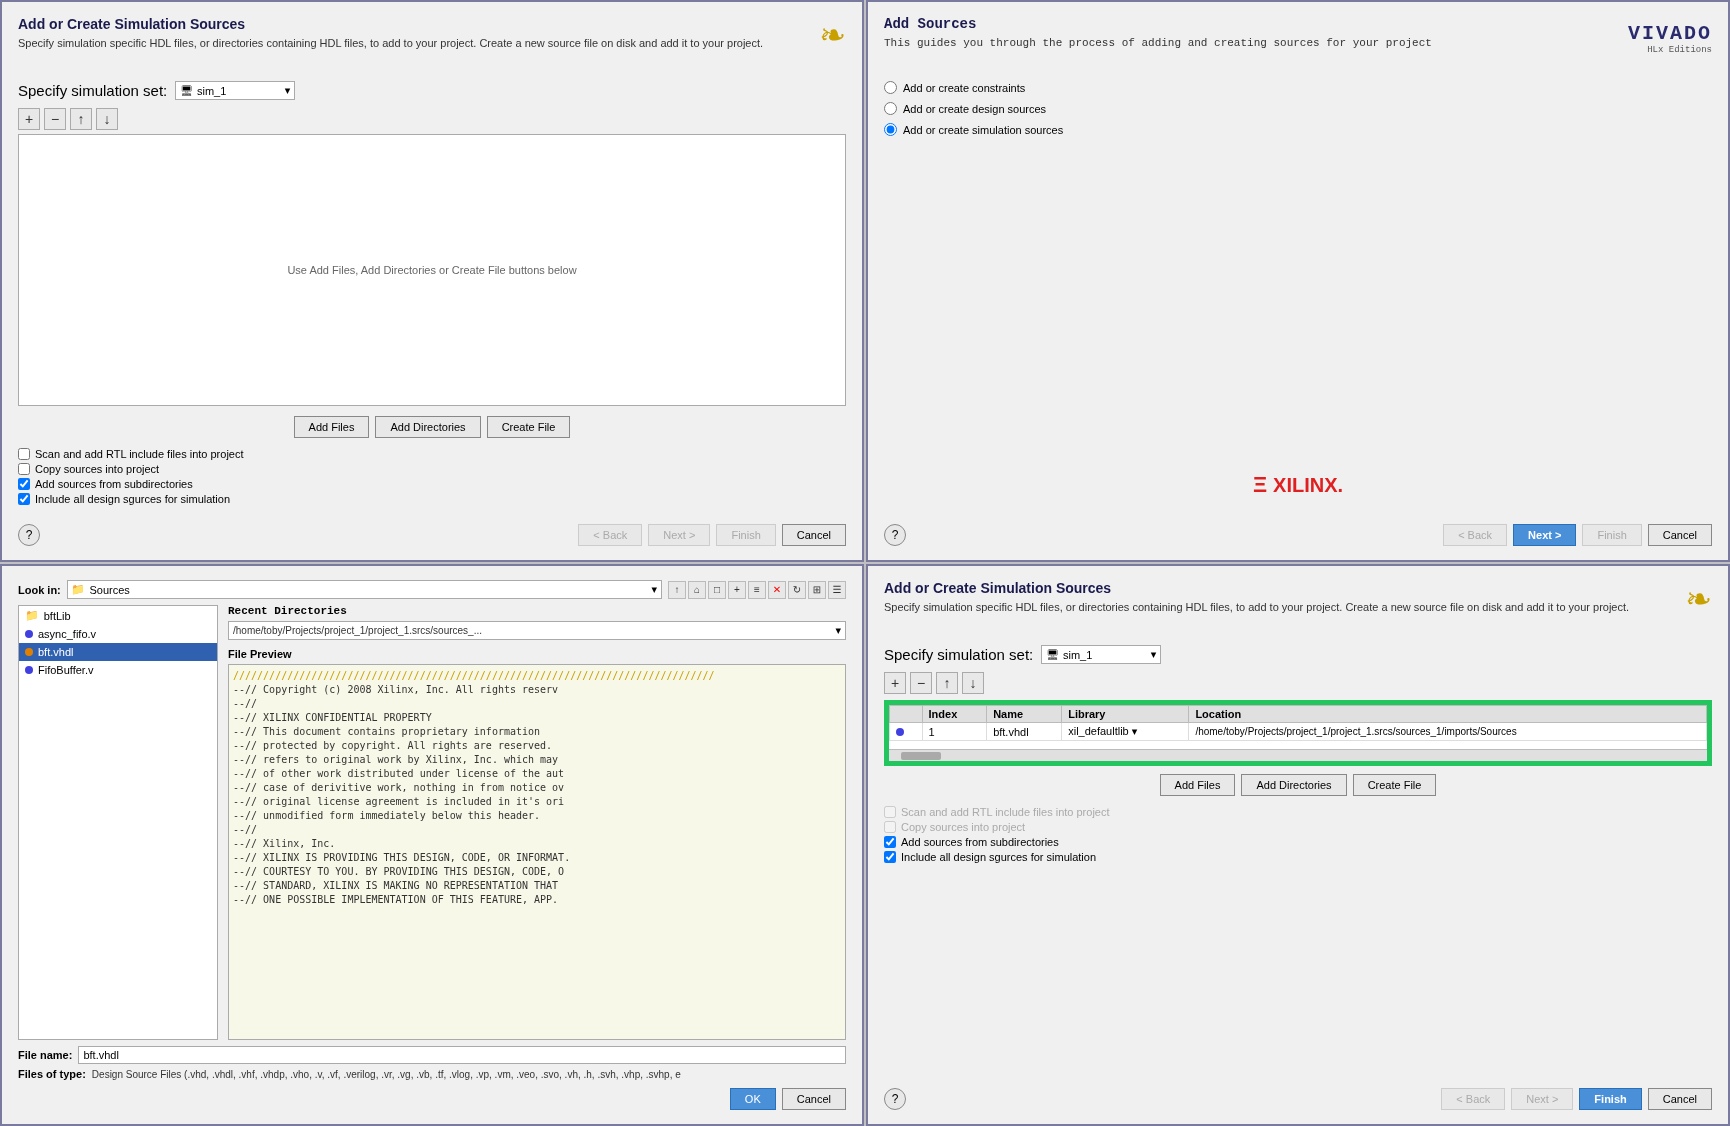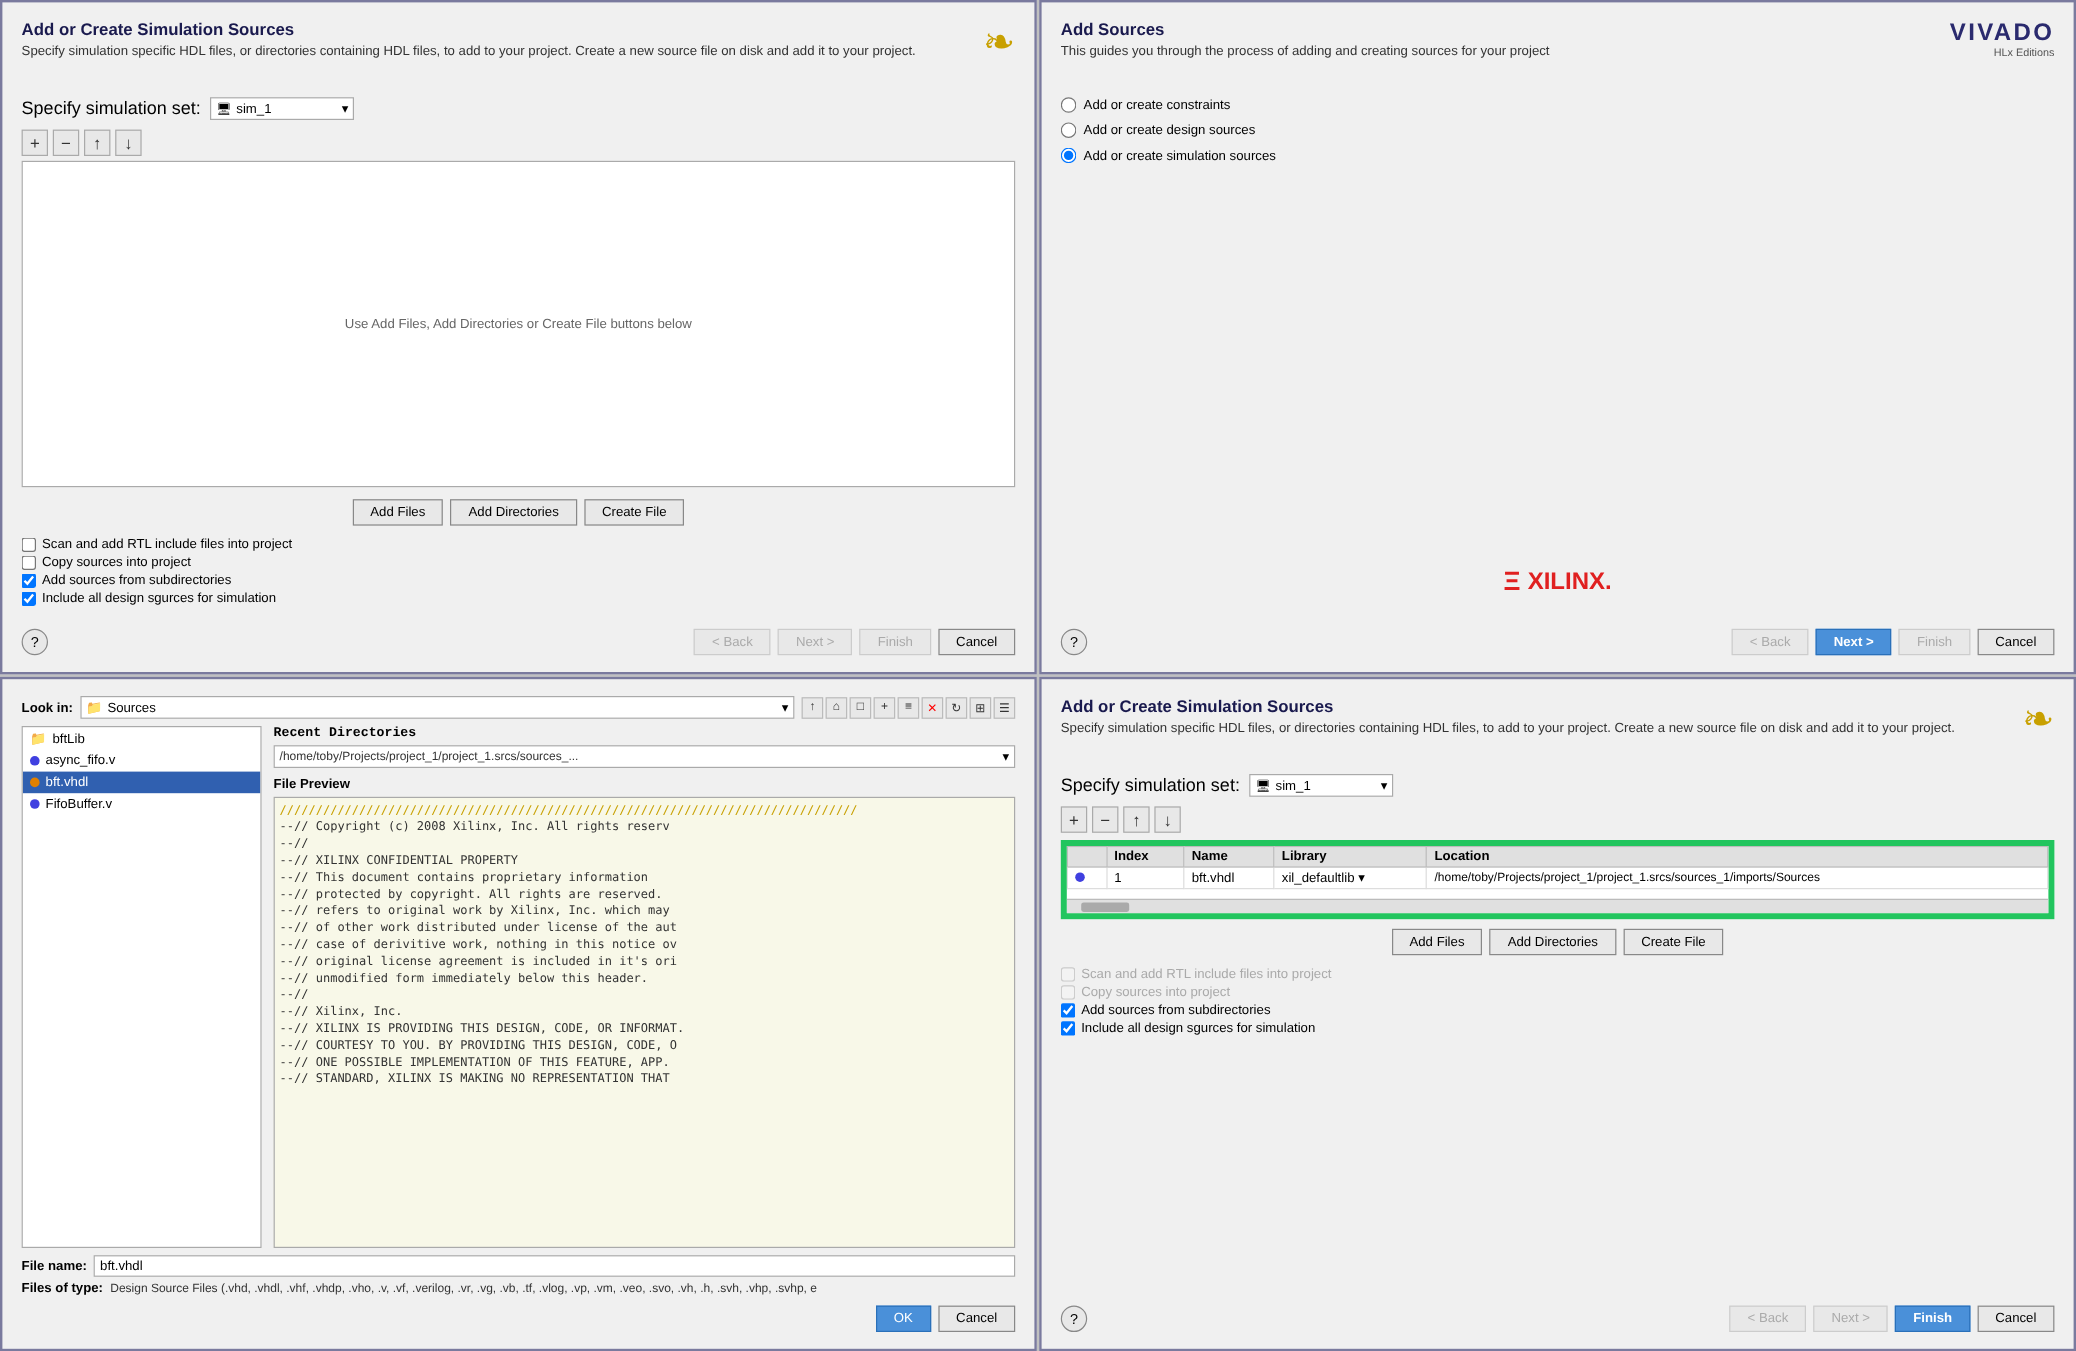--- a/index.html
+++ b/index.html
@@ -415,21 +415,21 @@
   <div class="bottom-nav">
     <div class="help-btn bottom-nav-left">?</div>
     <button class="btn btn-disabled">&lt; Back</button>
     <button class="btn btn-disabled">Next &gt;</button>
     <button class="btn btn-disabled">Finish</button>
     <button class="btn">Cancel</button>
   </div>
 </div>
 
 <div class="panel tr-panel">
-  <div style="display:flex; justify-content:space-between; align-items:flex-start;">
+  <div style="display:flex; justify-content:space-between; align-items:center;font-family:Liberation Mono, monospace;">
     <div>
       <div class="panel-title">Add Sources</div>
       <div class="panel-subtitle">This guides you through the process of adding and creating sources for your project</div>
     </div>
     <div class="wizard-logo-area">
       <div style="text-align:right;">
         <div style="font-size:20px; font-weight:bold; color:#2a2a6e; letter-spacing:2px;">VIVADO</div>
         <div style="font-size:9px; color:#555;">HLx Editions</div>
       </div>
     </div>
@@ -520,29 +520,29 @@
       <div class="preview-label">File Preview</div>
       <div class="preview-text">
         <div style="color:#c8a000;">////////////////////////////////////////////////////////////////////////////////</div>
         <div>--// Copyright (c) 2008 Xilinx, Inc. All rights reserv</div>
         <div>--//</div>
         <div>--//                XILINX CONFIDENTIAL PROPERTY</div>
         <div>--// This  document  contains  proprietary information</div>
         <div>--// protected by copyright. All rights are reserved.</div>
         <div>--// refers to original work by Xilinx, Inc. which may</div>
         <div>--// of other work distributed under license of the aut</div>
-        <div>--// case of derivitive work, nothing in this notice ov</div>
+        <div>--// case of derivitive work, nothing in from notice ov</div>
         <div>--// original license agreement is included in it's ori</div>
         <div>--// unmodified form immediately below this header.</div>
         <div>--//</div>
         <div>--// Xilinx, Inc.</div>
         <div>--// XILINX IS PROVIDING THIS DESIGN, CODE, OR INFORMAT.</div>
         <div>--// COURTESY TO YOU. BY PROVIDING THIS DESIGN, CODE, O</div>
+        <div>--// STANDARD, XILINX IS MAKING NO REPRESENTATION THAT</div>
         <div>--// ONE POSSIBLE  IMPLEMENTATION OF THIS FEATURE, APP.</div>
-        <div>--// STANDARD, XILINX IS MAKING NO REPRESENTATION THAT</div>
       </div>
     </div>
   </div>
 
   <div class="filename-row">
     <span class="filename-label">File name:</span>
     <input class="filename-input" type="text" value="bft.vhdl" style="">
   </div>
   <div class="filetype-row">
     <span class="filetype-label">Files of type:</span>

